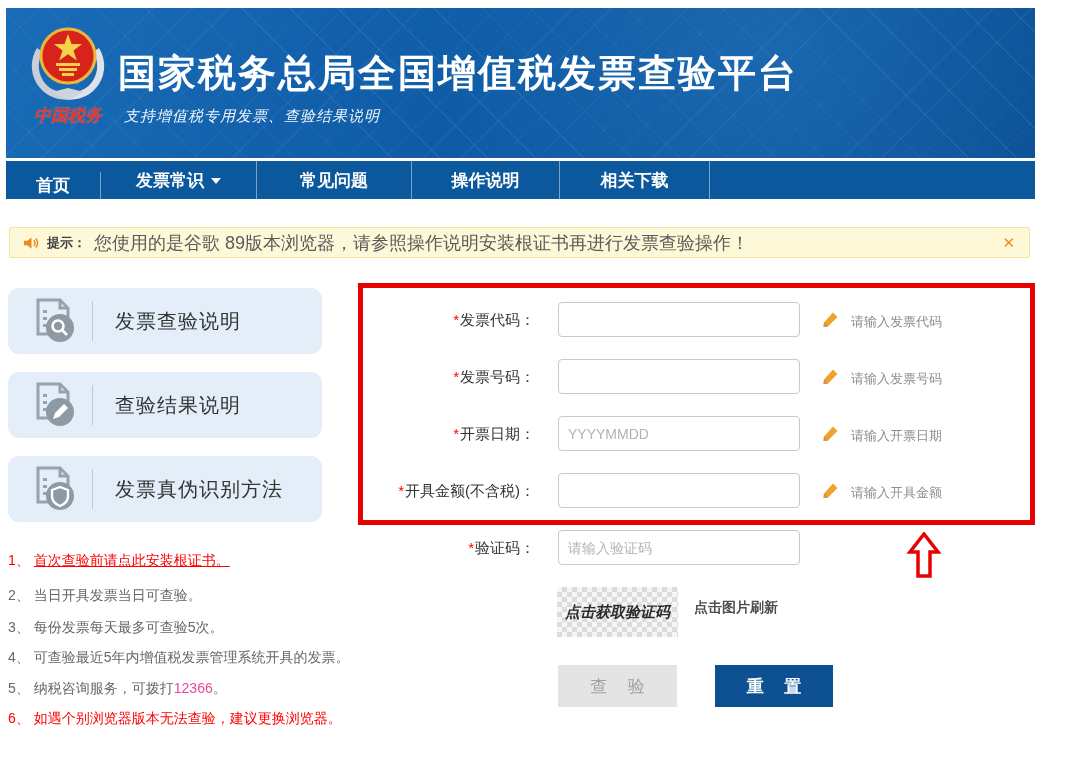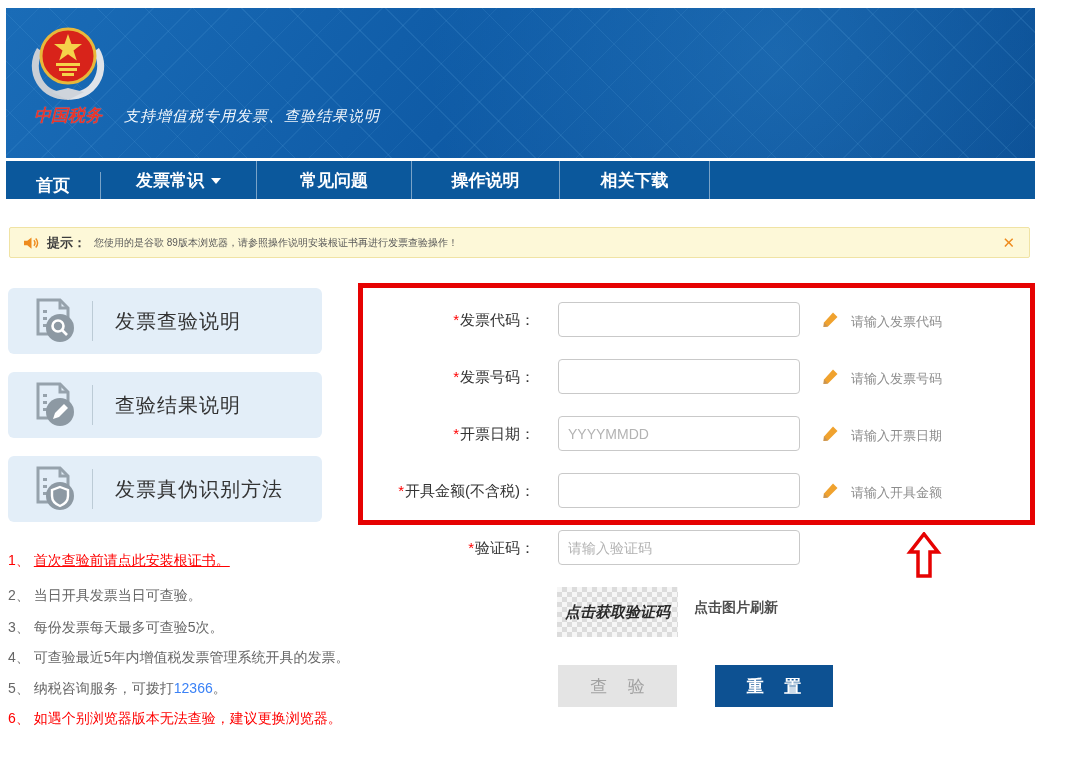--- a/index.html
+++ b/index.html
@@ -55,38 +55,38 @@
   .chev { width:0; height:0; border-left:5px solid transparent; border-right:5px solid transparent; border-top:6px solid #fff; margin-top:2px; }
 
   
   .notice {
     position:absolute; left:9px; top:227px; width:1021px; height:31px;
     background:#fdf8d8; border:1px solid #f0e3a4; border-radius:2px;
     display:flex; align-items:center; padding:0 14px; gap:8px;
   }
   .speaker { width:15px; height:14px; flex:0 0 auto; }
   .notice-prefix { font-size:13px; font-weight:bold; color:#3c3c3c; white-space:nowrap; }
-  .notice-text { font-size:10px; color:#5a5a5a; white-space:nowrap; }
+  .notice-text { font-size:18px; color:#5a5a5a; white-space:nowrap; }
   .notice-close { margin-left:auto; color:#ee8b1e; font-size:15px; font-weight:bold; cursor:pointer; line-height:1; }
 
   
   .card {
     position:absolute; left:8px; width:314px; height:66px; background:#e3eef8;
-    border-radius:6px; display:flex; align-items:center; cursor:pointer;
+    border-radius:11px; display:flex; align-items:center; cursor:pointer;
   }
   .card-icon { width:44px; height:46px; margin-left:24px; flex:0 0 auto; }
   .card-div { width:1px; height:40px; background:#bccbd6; margin-left:16px; }
   .card-label { font-size:20px; color:#333; margin-left:22px; letter-spacing:1px; }
 
   
   .note { position:absolute; left:8px; font-size:14px; color:#666; white-space:nowrap; }
   .note .num { margin-right:4px; }
   .note-red, .note-red .num { color:#fe0000; }
   .note-link { color:#fe0000; text-decoration:underline; cursor:pointer; }
-  .red-inline { color:#3b82f6; }
+  .red-inline { color:#ec4899; }
 
   
   .red-frame { position:absolute; left:358px; top:283px; width:677px; height:242px; border:5px solid #e60202; pointer-events:none; z-index:5; }
   .flabel { position:absolute; left:330px; width:205px; text-align:right; font-size:15px; color:#333; white-space:nowrap; }
   .req { color:#fe0000; margin-right:1px; }
   .finput {
     position:absolute; left:558px; width:242px; height:35px;
     border:1px solid #c9c9c9; border-radius:4px; padding:0 9px; font-size:14px; color:#333;
     outline:none; background:#fff; font-family:inherit;
   }
@@ -131,20 +131,21 @@
       <path d="M12 28 A30 30 0 0 0 40 74" fill="none" stroke="#c9ced6" stroke-width="7"></path>
       <path d="M68 28 A30 30 0 0 1 40 74" fill="none" stroke="#dfe3e9" stroke-width="7"></path>
       <path d="M24 70 L40 78 L56 70 L40 66 Z" fill="#cfd4db"></path>
       <circle cx="40" cy="34" r="27" fill="#d8231a" stroke="#e8b83a" stroke-width="3"></circle>
       <path d="M40 12 L43.5 22 L54 22 L45.5 28.5 L48.8 38.5 L40 32.3 L31.2 38.5 L34.5 28.5 L26 22 L36.5 22 Z" fill="#f5d24a"></path>
       <rect x="28" y="41" width="24" height="3" fill="#f5d24a"></rect>
       <rect x="31" y="46" width="18" height="3" fill="#f5d24a"></rect>
       <rect x="34" y="51" width="12" height="3" fill="#f5d24a"></rect>
     </svg>
     <div class="logo-caption">中国税务</div>
+    <div class="title">国家税务总局全国增值税发票查验平台</div>
     <div class="subtitle">支持增值税专用发票、查验结果说明</div>
   </div>
 
   <div class="nav">
     <div class="nav-item">
       <span>首页</span>
     </div>
     <div class="nav-item">
       <span>发票常识</span>
       <span class="chev"></span>

